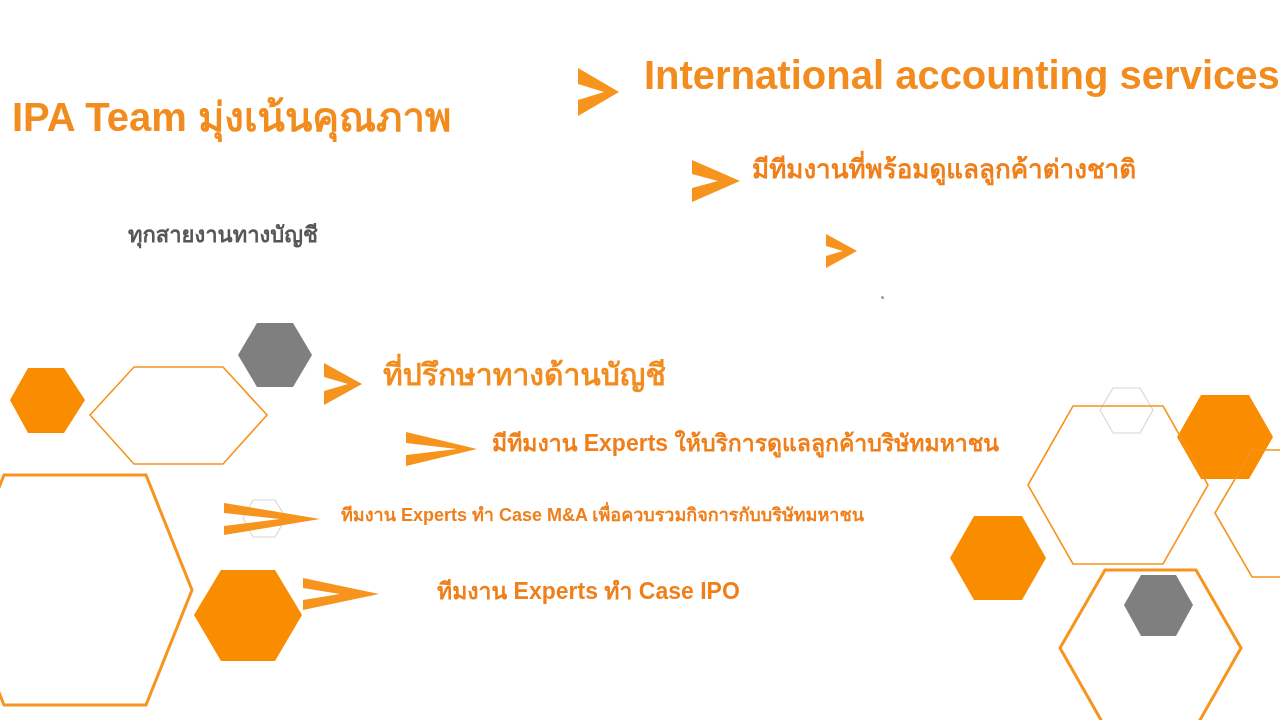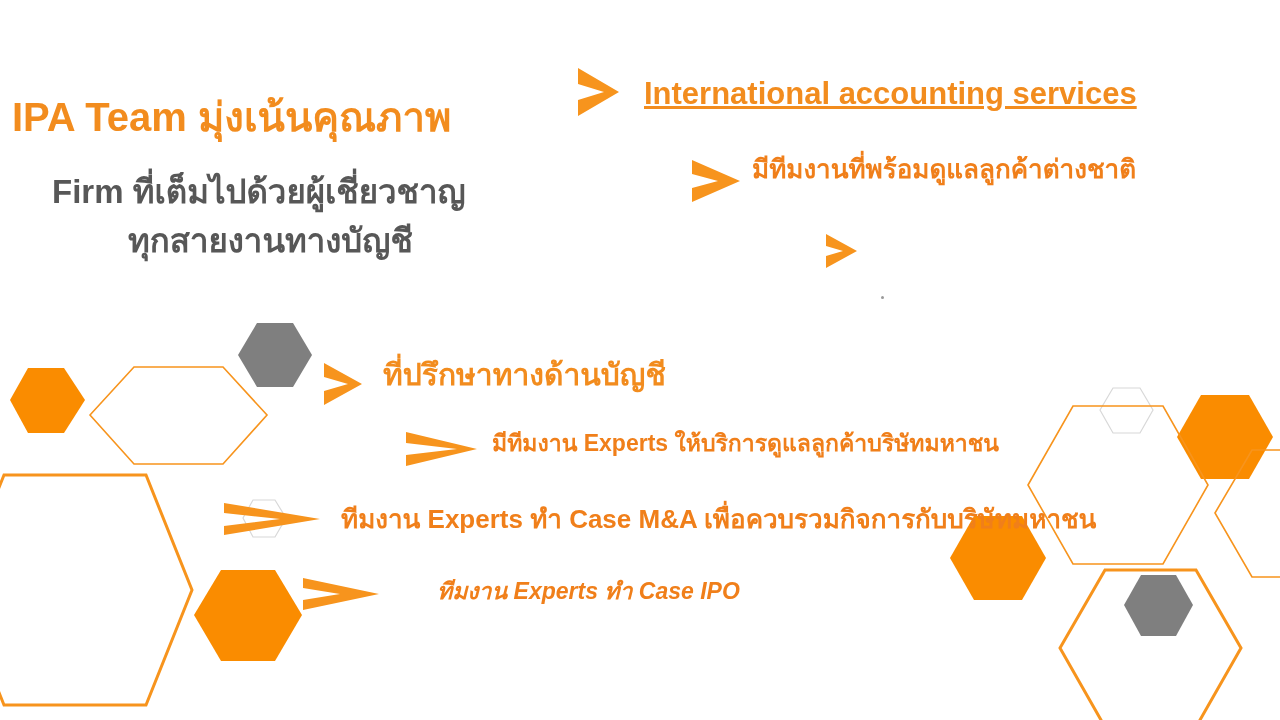--- a/index.html
+++ b/index.html
@@ -38,28 +38,27 @@
     left:12px; top:94px;
     font-size:40px;
     letter-spacing:0px;
   }
   #t-firm-line1{
     left:52px; top:173px;
     font-size:33px;
   }
   #t-firm-line2{
     left:128px; top:222px;
-    font-size:33px;
+    font-size:22px;
   }
 
   
   #t-intl{
-    left:644px; top:76px;
-    font-size:31px;
-    text-decoration:underline;
+    left:644px; top:52px;
+    font-size:40px;
   }
   #t-intl-sub{
     left:752px; top:155px;
     font-size:26px;
   }
   #t-cpa{
     left:886px; top:231px;
     font-size:18px;
     white-space:normal;
     width:350px;
@@ -70,26 +69,25 @@
   #t-consult{
     left:383px; top:358px;
     font-size:30px;
   }
   #t-exp1{
     left:492px; top:430px;
     font-size:23px;
   }
   #t-exp2{
     left:341px; top:505px;
-    font-size:26px;
+    font-size:18px;
   }
   #t-exp3{
     left:437px; top:578px;
     font-size:23px;
-    font-style:italic;
   }
 
   .dot{
     position:absolute;
     width:3px;height:3px;
     background:#9a9a9a;
     border-radius:50%;
   }
 </style>
 </head>
@@ -155,21 +153,20 @@
 
     <g>
       <polygon points="303,578 303,588 340,594 303,600 303,610 379,594" fill="#F7941D"></polygon>
     </g>
   </svg>
 
   <div class="dot" style="left:881px;top:296px;"></div>
 
   <div class="txt head-orange" id="t-ipa-team">IPA Team มุ่งเน้นคุณภาพ</div>
 
-  <div class="txt head-gray" id="t-firm-line1">Firm ที่เต็มไปด้วยผู้เชี่ยวชาญ</div>
 
   <div class="txt head-gray" id="t-firm-line2">ทุกสายงานทางบัญชี</div>
 
   <div class="txt head-orange" id="t-intl">International accounting services</div>
 
   <div class="txt body-orange" id="t-intl-sub">มีทีมงานที่พร้อมดูแลลูกค้าต่างชาติ</div>
 
 
   <div class="txt head-orange" id="t-consult">ที่ปรึกษาทางด้านบัญชี</div>
 

